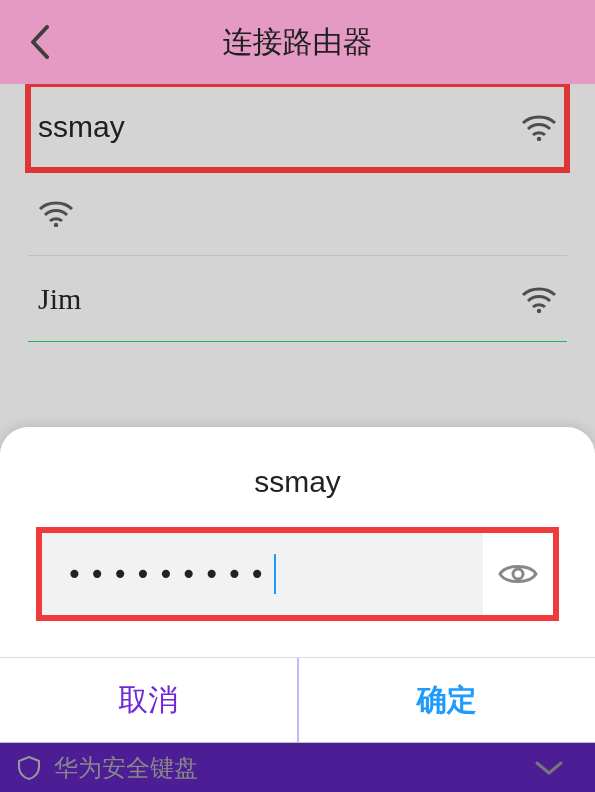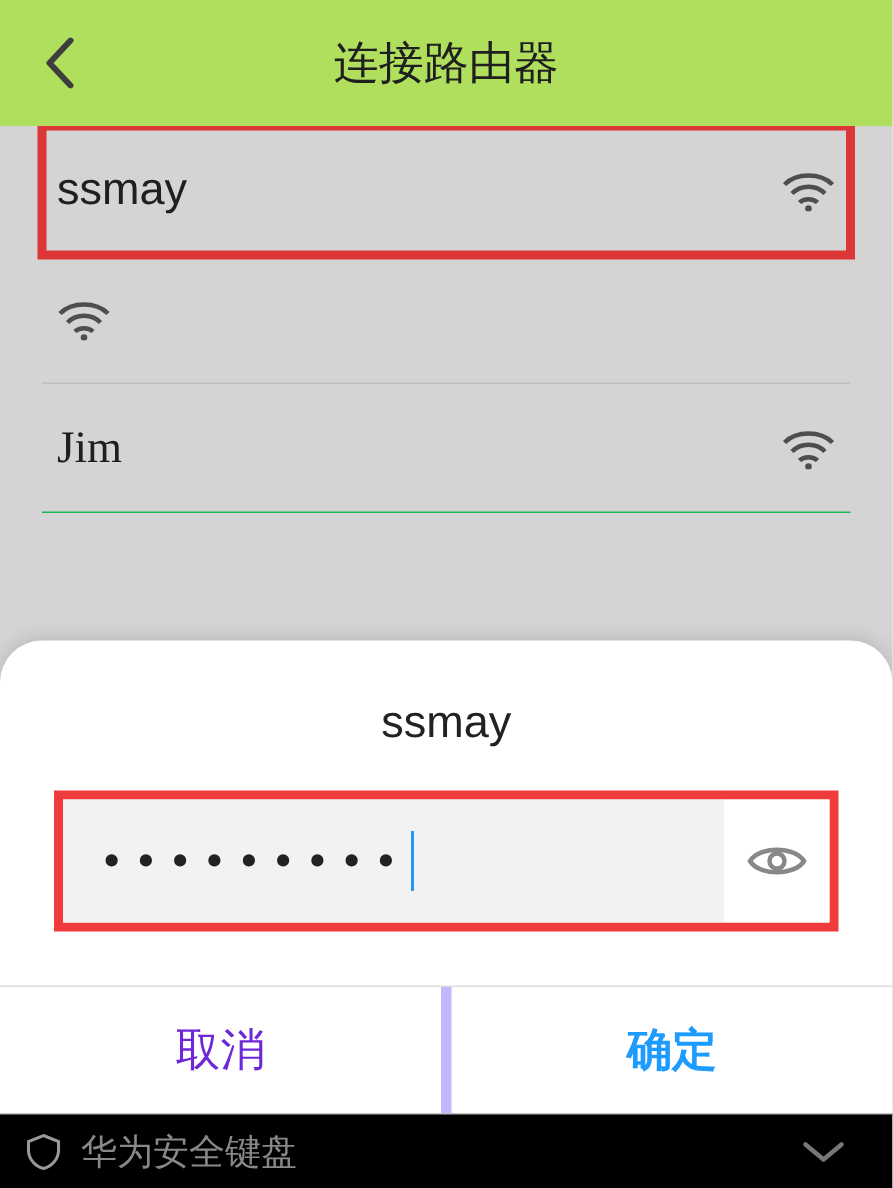--- a/index.html
+++ b/index.html
@@ -2,21 +2,21 @@
 <html><head>
 <meta charset="utf-8">
 <style>
   * { box-sizing: border-box; margin: 0; padding: 0; }
   html, body { width: 595px; height: 792px; font-family: -apple-system, "Helvetica Neue", Arial, sans-serif; background: #f2f2f2; overflow: hidden; }
   .screen { position: relative; width: 595px; height: 792px; }
   
   .bg-layer { position: absolute; inset: 0; background: #e6e6e6; }
   .bg-layer::after { content:""; position:absolute; inset:0; background: rgba(0,0,0,0.08); pointer-events:none; }
 
-  .header { height: 84px; display:flex; align-items:center; justify-content:center; position:relative; background:#bef264; }
+  .header { height: 84px; display:flex; align-items:center; justify-content:center; position:relative; background:#f9a8d4; }
   .back { position:absolute; left:20px; top:50%; transform:translateY(-50%); width:40px; height:40px; display:flex; align-items:center; justify-content:center; }
   .header-title { font-size:30px; color:#222; }
 
   .section-label { padding: 22px 40px 12px 40px; font-size:23px; color:#707070; }
 
   .list { padding: 0 28px; }
   .row { display:flex; align-items:center; justify-content:space-between; height:86px; border-bottom:1px solid #d0d0d0; padding:0 10px; }
   .row:last-child { border-bottom:1px solid #22c55e;font-family:Liberation Serif, serif; }
   .row .name { font-size:30px; color:#222; }
   .row.highlight { outline:6px solid #ef3b3b; outline-offset:-3px; }
@@ -26,26 +26,26 @@
   .dialog { position:absolute; left:0; right:0; bottom:50px; background:#fff; border-radius:28px 28px 0 0; box-shadow:0 -2px 12px rgba(0,0,0,0.12); }
   .dialog-title { text-align:center; font-size:30px; color:#222; padding:38px 0 28px 0; }
   .pwd-wrap { margin: 0 36px 36px 36px; border:6px solid #ef3b3b; display:flex; align-items:stretch; height:94px; }
   .pwd-input { flex:1; background:#f2f2f2; display:flex; align-items:center; padding:0 24px; }
   .dots { font-size:28px; letter-spacing:6px; color:#222; font-family:monospace; }
   .cursor { display:inline-block; width:2px; height:40px; background:#1e9bff; margin-left:2px; vertical-align:middle; }
   .eye-btn { width:70px; background:#fff; display:flex; align-items:center; justify-content:center; }
 
   .dialog-actions { display:flex; border-top:1px solid #ddd; }
   .dialog-actions .btn { flex:1; height:84px; display:flex; align-items:center; justify-content:center; font-size:30px; }
-  .dialog-actions .btn + .btn { border-left:7px solid #c4b5fd; }
+  .dialog-actions .btn + .btn { border-left:2px solid #c4b5fd; }
   .btn-cancel { color:#6d28d9; }
   .btn-confirm { color:#1e9bff; font-weight:600; }
 
   
-  .ime-bar { position:absolute; left:0; right:0; bottom:0; height:50px; background:#000000; display:flex; align-items:center; padding:0 16px; font-size:24px; color:#888; border-top:1px solid #bfbfbf; }
+  .ime-bar { position:absolute; left:0; right:0; bottom:0; height:50px; background:#4c1d95; display:flex; align-items:center; padding:0 16px; font-size:24px; color:#888; border-top:1px solid #bfbfbf; }
   .shield { width:26px; height:26px; margin-right:12px; }
   .ime-collapse { margin-left:auto; width:60px; display:flex; justify-content:center; }
 
   svg { display:block; }
 </style>
 </head>
 <body>
 
 <div class="screen">
   <div class="bg-layer">

